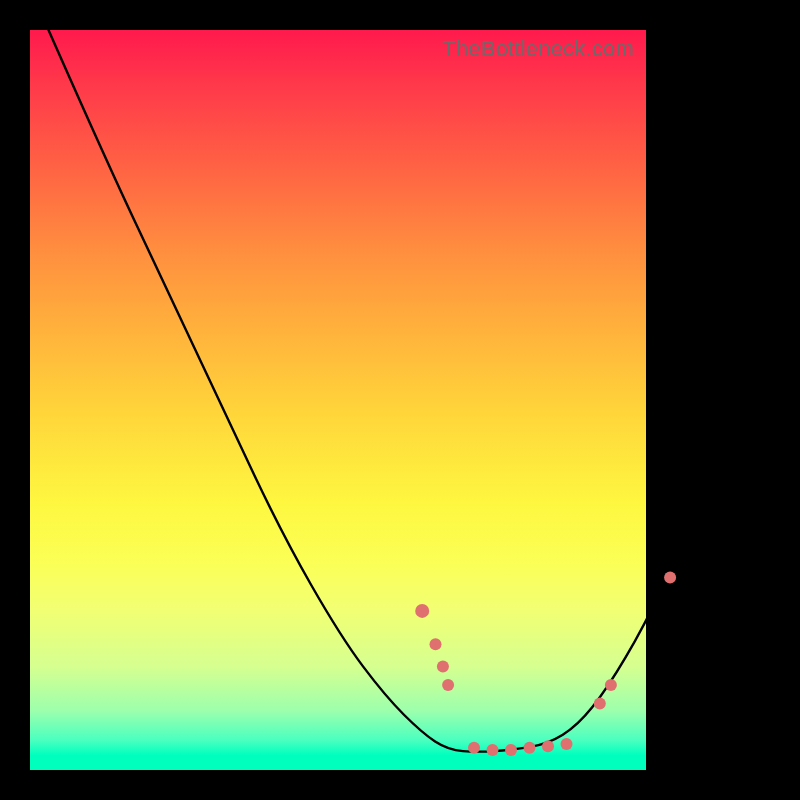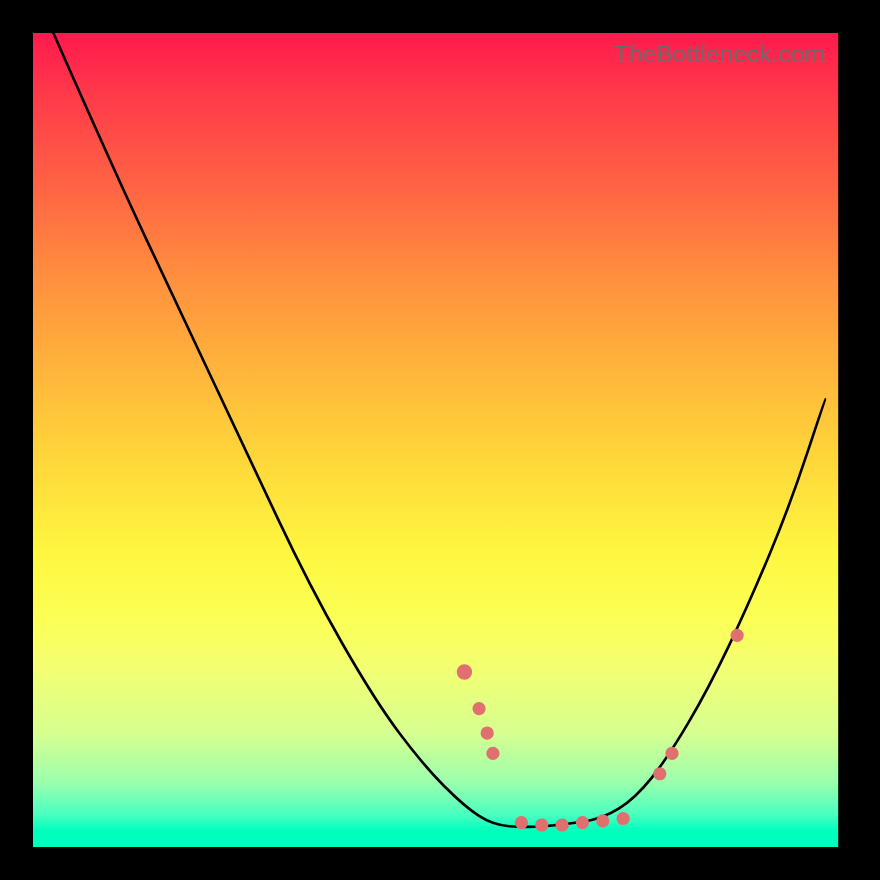--- a/index.html
+++ b/index.html
@@ -8,21 +8,21 @@
     width: 800px;
     height: 800px;
     background: #000;
     overflow: hidden;
     font-family: Arial, Helvetica, sans-serif;
   }
   .frame {
     position: absolute;
     left: 30px;
     top: 30px;
-    width: 732px;
+    width: 616px;
     height: 740px;
     background: linear-gradient(to bottom,
       #ff1a4d 0%,
       #ff3b4a 8%,
       #ff6843 20%,
       #ff8f3f 30%,
       #ffb03c 40%,
       #ffd63a 52%,
       #fef740 64%,
       #fbff56 72%,

